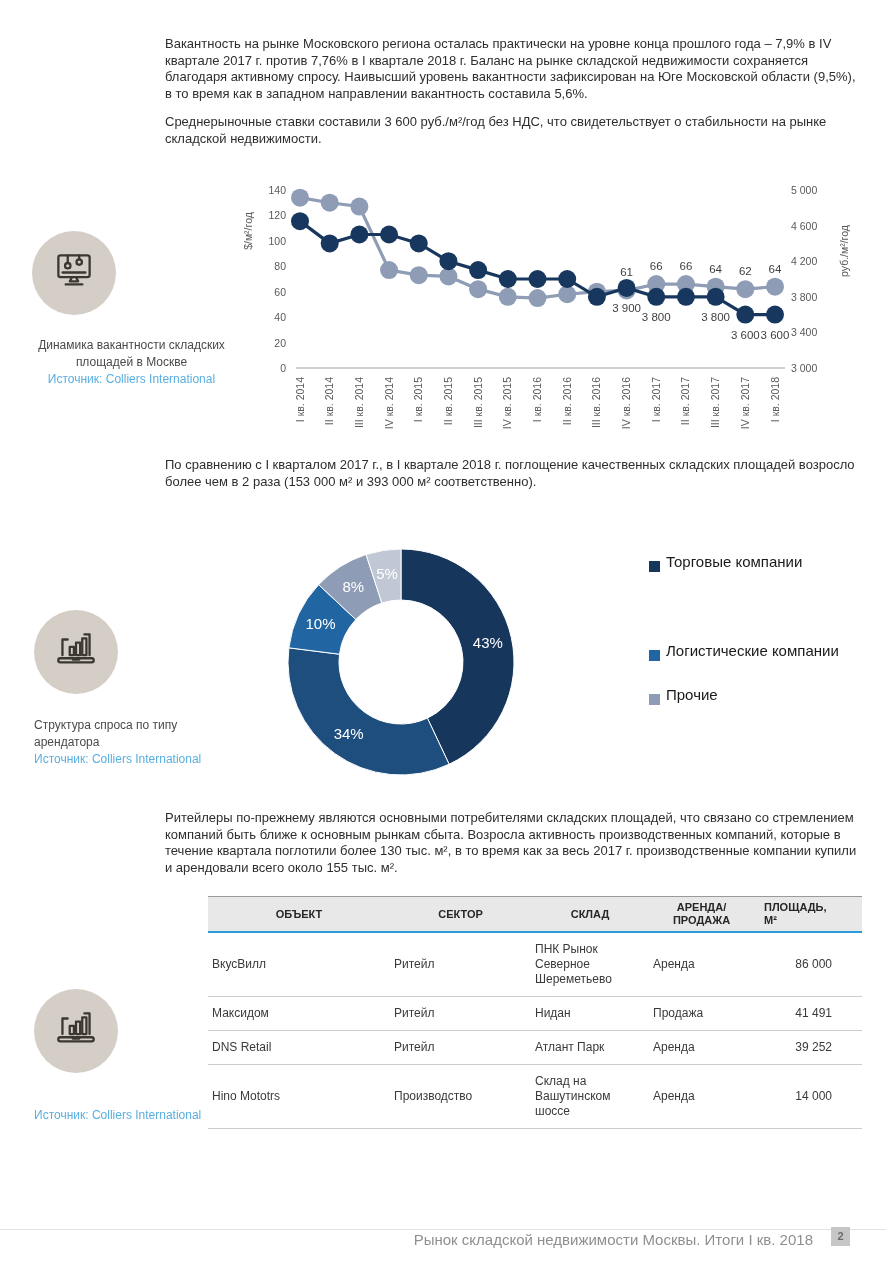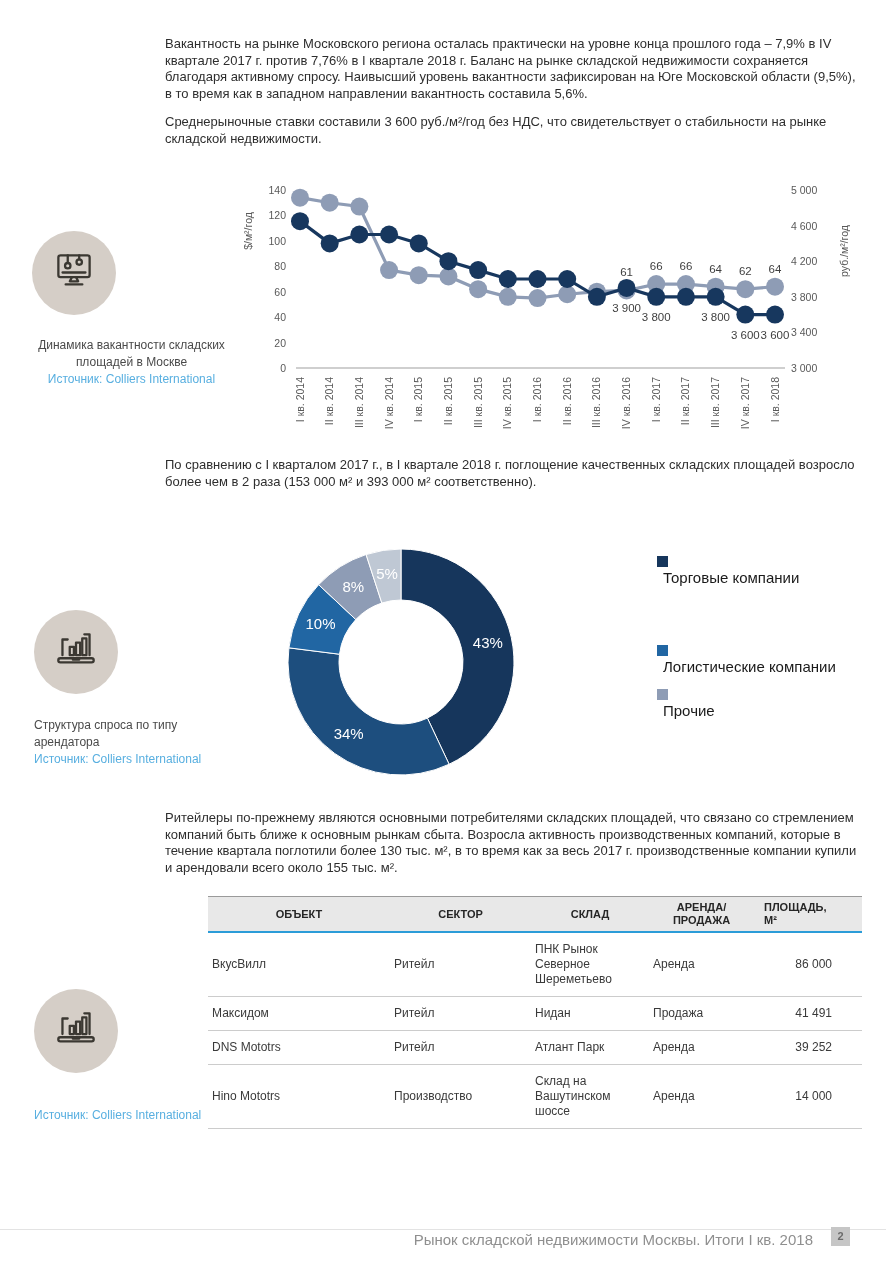--- a/index.html
+++ b/index.html
@@ -23,21 +23,21 @@
   .axis-text{font-size:10.5px;fill:#595959;}
   .axis-title{font-size:10.5px;fill:#595959;}
   .pt-label{font-size:11.5px;fill:#3f3f3f;}
 
   
   .donut-block{position:absolute;left:287px;top:548px;width:228px;height:228px;}
   .donut-label{font-size:15px;fill:#ffffff;}
 
   
   .legend{position:absolute;left:641px;top:545px;width:245px;height:235px;}
-  .legend-item{position:absolute;left:16px;display:flex;align-items:flex-start;flex-direction:column;}
+  .legend-item{position:absolute;left:8px;display:flex;align-items:flex-end;}
   .legend-swatch{width:11px;height:11px;margin-top:5px;flex:0 0 11px;}
   .legend-text{margin-left:6px;width:175px;font-size:15px;line-height:21px;color:#1a1a1a;}
 
   
   .deals-table{position:absolute;left:208px;top:896px;width:654px;
                border-collapse:collapse;table-layout:fixed;
                font-size:12px;color:#3a3a3a;}
   .deals-table thead th{background:#e8e8e8;border-top:1px solid #9a9a9a;
       border-bottom:2px solid #2b9cd8;font-size:11px;font-weight:bold;color:#262626;
       padding:4px 4px;line-height:13px;text-align:center;white-space:pre-line;vertical-align:middle;}
@@ -241,21 +241,21 @@
           <td class="col4">86 000</td>
         </tr>
         <tr>
           <td class="col0">Максидом</td>
           <td class="col1">Ритейл</td>
           <td class="col2">Нидан</td>
           <td class="col3">Продажа</td>
           <td class="col4">41 491</td>
         </tr>
         <tr>
-          <td class="col0">DNS Mototrs</td>
+          <td class="col0">DNS Retail</td>
           <td class="col1">Ритейл</td>
           <td class="col2">Атлант Парк</td>
           <td class="col3">Аренда</td>
           <td class="col4">39 252</td>
         </tr>
         <tr>
           <td class="col0">Hino Mototrs</td>
           <td class="col1">Производство</td>
           <td class="col2">Склад на Вашутинском шоссе</td>
           <td class="col3">Аренда</td>

